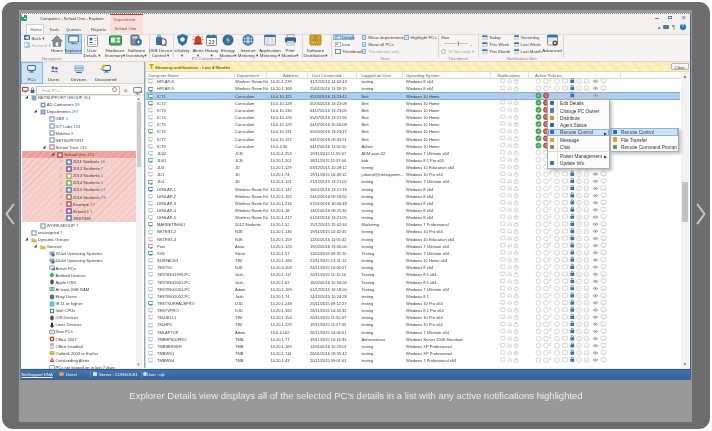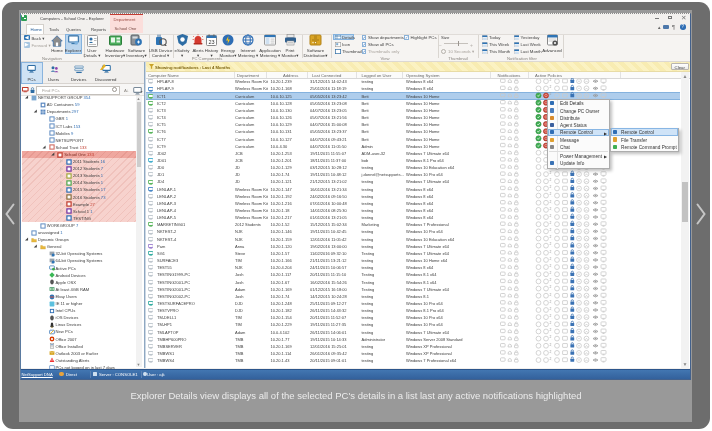--- a/index.html
+++ b/index.html
@@ -1056,18 +1056,18 @@
 <div class="a" style="left:21px;top:368.5px;width:669px;height:1px;background:#2c558c"></div>
 <div class="a" style="left:21.5px;top:371.5px;font-size:4.2px;color:#fff;text-decoration:underline;white-space:nowrap">NetSupport DNA</div>
 <div class="a" style="left:59px;top:371.5px;width:4.5px;height:4.5px;background:#e8a33d;border-radius:50%"></div>
 <div class="a" style="left:66px;top:371.8px;font-size:4.2px;color:#fff">Direct</div>
 <div class="a" style="left:89.5px;top:370.5px;width:1px;height:7px;background:#5d83b4"></div>
 <div class="a" style="left:93px;top:371.5px;width:4px;height:4.5px;background:#cfe0f0;border-radius:0.5px"></div>
 <div class="a" style="left:99px;top:371.8px;font-size:4.2px;color:#fff;white-space:nowrap">Server : CONSOLE1</div>
 <div class="a" style="left:141px;top:370.5px;width:1px;height:7px;background:#5d83b4"></div>
 <div class="a" style="left:143px;top:371.5px;width:4px;height:4.5px;background:#cfe0f0;border-radius:50%"></div>
 <div class="a" style="left:147px;top:371.8px;font-size:4.2px;color:#fff;white-space:nowrap">User : ajk</div>
-<div class="a cap">Explorer Details view displays all of the selected PC's details in a list last any active notifications highlighted</div>
+<div class="a cap">Explorer Details view displays all of the selected PC's details in a list with any active notifications highlighted</div>
 <svg class="a" style="left:5px;top:203px" width="10" height="22" viewBox="0 0 10 22">
     <path d="M8.5 1.5 L1.5 11 L8.5 20.5" fill="none" stroke="#c6c6c6" stroke-width="2" stroke-linecap="round"></path>
   </svg>
 <svg class="a" style="left:696px;top:203px" width="10" height="22" viewBox="0 0 10 22">
     <path d="M1.5 1.5 L8.5 11 L1.5 20.5" fill="none" stroke="#c6c6c6" stroke-width="2" stroke-linecap="round"></path>
   </svg>
 </body></html>

